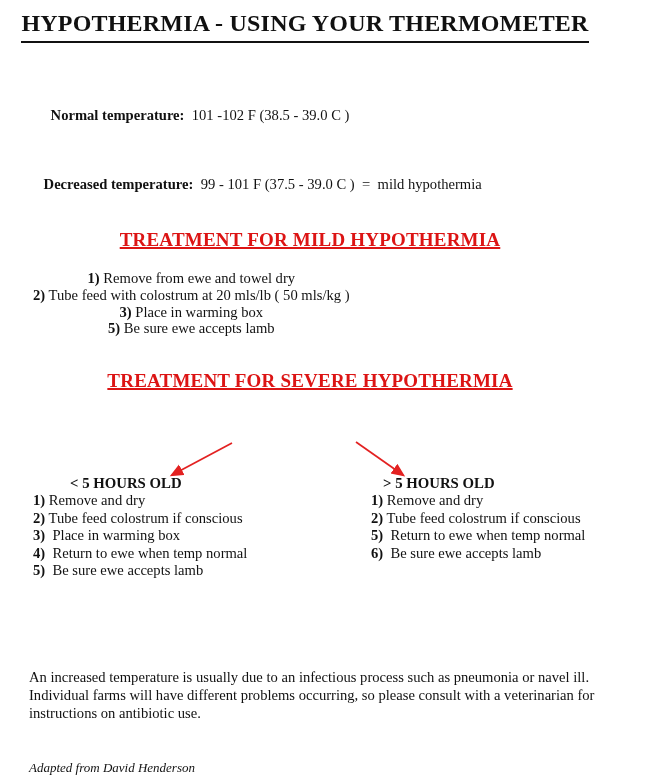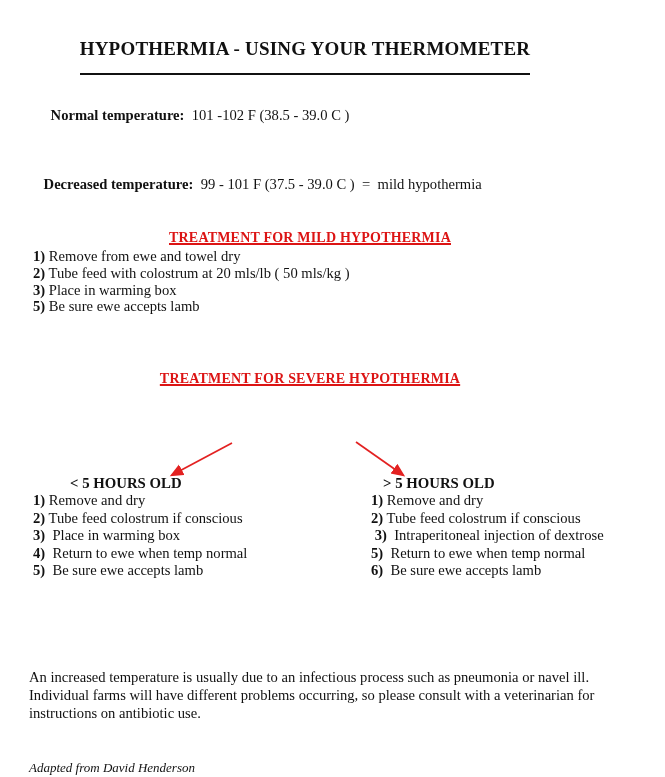--- a/index.html
+++ b/index.html
@@ -10,32 +10,31 @@
     font-family:"Liberation Serif","DejaVu Serif",serif;
     color:#111111;
     font-size:14.6px;
     overflow:hidden;
   }
   .abs{position:absolute;}
   .pre{white-space:pre-wrap;}
   .title-wrap{top:10px;left:0;width:610px;text-align:center;}
   .doc-title{
     display:inline-block;
-    font-size:19px;font-weight:bold;
+    font-size:24px;font-weight:bold;
     border-bottom:2.5px solid #111111;
-    padding-bottom:13px;
+    padding-bottom:4px;
     letter-spacing:.2px;
-    margin-top:28px;
   }
   .temp-line{left:29px;white-space:pre-wrap;}
   .temp-label{font-weight:bold;}
   .red-head-wrap{left:0;width:620px;text-align:center;}
   .red-head{
     display:inline-block;
-    color:#dc1414;font-weight:bold;font-size:14px;
+    color:#dc1414;font-weight:bold;font-size:19px;
     text-decoration:underline;
     text-decoration-thickness:1.5px;
     letter-spacing:.2px;
   }
   .num-list{line-height:16.8px;}
   .num-list .it{white-space:pre-wrap;}
   .num-list .n{font-weight:bold;}
   .col-head{font-weight:bold;font-size:14.8px;white-space:pre-wrap;}
   .col-list{line-height:17.6px;}
   .black-head{
@@ -63,21 +62,21 @@
 
 
   <div class="abs temp-line" style="top:159px;">
     <span class="temp-label">Decreased temperature:</span><span class="pre">  99 - 101 F (37.5 - 39.0 C )  =  mild hypothermia</span>
   </div>
 
   <div class="abs red-head-wrap" style="top:229px;">
     <span class="red-head">TREATMENT FOR MILD HYPOTHERMIA</span>
   </div>
 
-  <div class="abs num-list" style="top:248px;left:33px;">
+  <div class="abs num-list" style="top:270px;left:33px;text-align:center;">
     <div class="it"><span class="n">1)</span><span> Remove from ewe and towel dry</span></div>
     <div class="it"><span class="n">2)</span><span> Tube feed with colostrum at 20 mls/lb ( 50 mls/kg )</span></div>
     <div class="it"><span class="n">3)</span><span> Place in warming box</span></div>
     <div class="it"><span class="n">5)</span><span> Be sure ewe accepts lamb</span></div>
   </div>
 
   <div class="abs red-head-wrap" style="top:370px;">
     <span class="red-head">TREATMENT FOR SEVERE HYPOTHERMIA</span>
   </div>
 
@@ -97,21 +96,20 @@
     <div class="it"><span class="n">2)</span><span> Tube feed colostrum if conscious</span></div>
     <div class="it"><span class="n">3)</span><span>  Place in warming box</span></div>
     <div class="it"><span class="n">4)</span><span>  Return to ewe when temp normal</span></div>
     <div class="it"><span class="n">5)</span><span>  Be sure ewe accepts lamb</span></div>
   </div>
 
   <div class="abs col-head" style="top:475px;left:383px;">&gt; 5 HOURS OLD</div>
   <div class="abs num-list col-list" style="top:492px;left:371px;">
     <div class="it"><span class="n">1)</span><span> Remove and dry</span></div>
     <div class="it"><span class="n pre">2)</span><span> Tube feed colostrum if conscious</span></div>
-    <div class="it"><span class="n pre"> 3)</span><span>  Intraperitoneal injection of dextrose</span></div>
     <div class="it"><span class="n">5)</span><span>  Return to ewe when temp normal</span></div>
     <div class="it"><span class="n">6)</span><span>  Be sure ewe accepts lamb</span></div>
   </div>
 
   <div class="abs body-par" style="top:669px;">An increased temperature is usually due to an infectious process such as pneumonia or navel ill.  Individual farms will have different problems occurring, so please consult with a veterinarian for instructions on antibiotic use.</div>
 
   <div class="abs footer-note" style="top:760px;">Adapted from David Henderson</div>
 
 </div>
 

